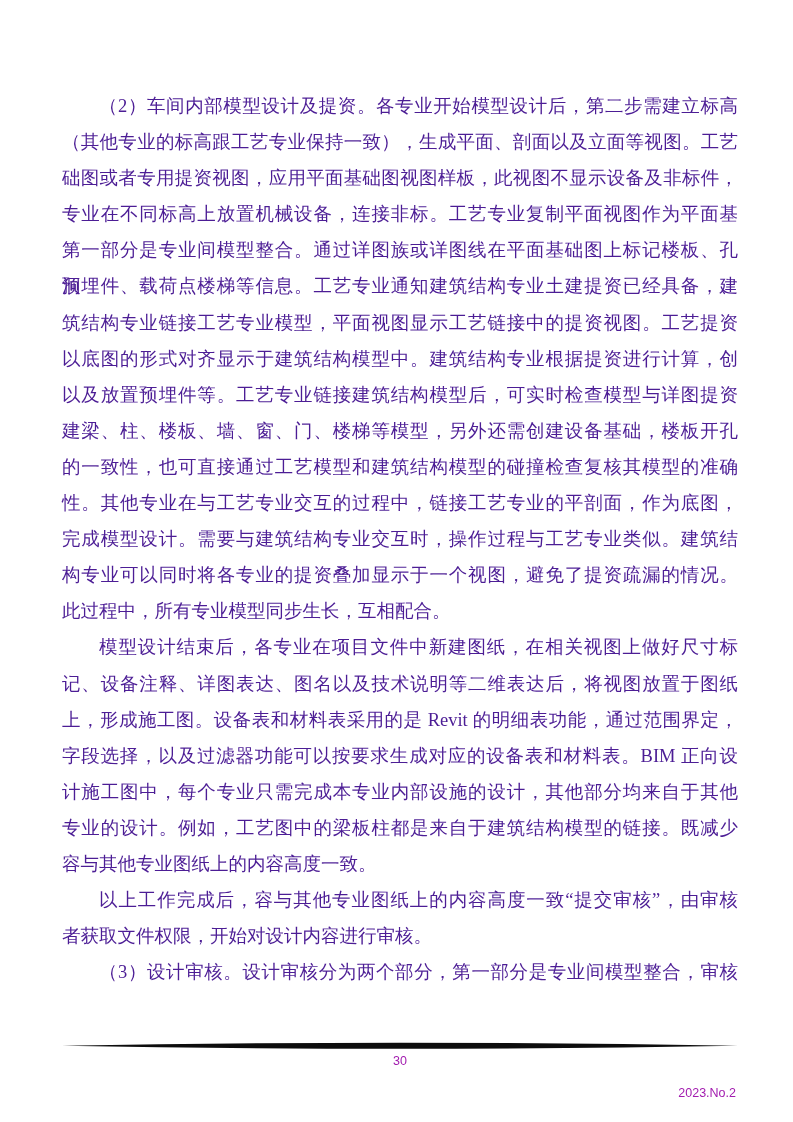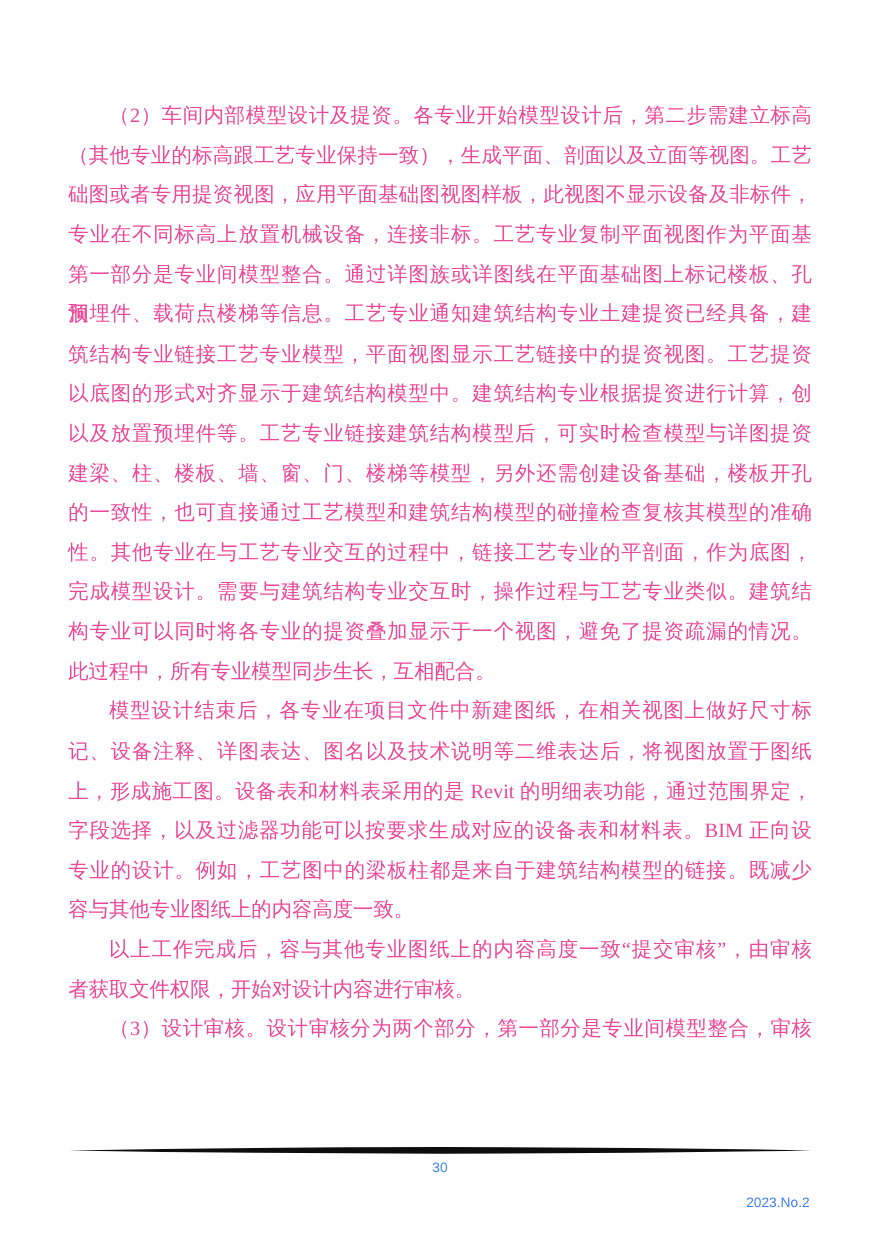--- a/index.html
+++ b/index.html
@@ -38,21 +38,21 @@
     border-bottom: 2px solid #1a1a1a;
   }
   
   .body-text {
     position: absolute;
     top: 88px;
     left: 62px;
     width: 676px;
     font-size: 18.5px;
     line-height: 36.1px;
-    color: #ec4899;
+    color: #4c1d95;
   }
   .body-text .line {
     text-align: justify;
     text-align-last: justify;
     white-space: normal;
     height: 36.1px;
     overflow: visible;
   }
   .body-text .line.indent {
     text-indent: 2em;
@@ -72,21 +72,21 @@
     display: block;
     width: 676px;
     height: 8px;
   }
   .footer-row {
     position: relative;
     margin-top: 4px;
     height: 16px;
     font-family: "Liberation Sans", sans-serif;
     font-size: 12.5px;
-    color: #3b82f6;
+    color: #a21caf;
   }
   .footer-pageno {
     position: absolute;
     left: 0;
     right: 0;
     text-align: center;
   }
   .footer-issue {
     position: absolute;
     right: 2px;
@@ -113,20 +113,21 @@
       <div class="line">建梁、柱、楼板、墙、窗、门、楼梯等模型，另外还需创建设备基础，楼板开孔</div>
       <div class="line">的一致性，也可直接通过工艺模型和建筑结构模型的碰撞检查复核其模型的准确</div>
       <div class="line">性。其他专业在与工艺专业交互的过程中，链接工艺专业的平剖面，作为底图，</div>
       <div class="line">完成模型设计。需要与建筑结构专业交互时，操作过程与工艺专业类似。建筑结</div>
       <div class="line">构专业可以同时将各专业的提资叠加显示于一个视图，避免了提资疏漏的情况。</div>
       <div class="line flush">此过程中，所有专业模型同步生长，互相配合。</div>
       <div class="line indent">模型设计结束后，各专业在项目文件中新建图纸，在相关视图上做好尺寸标</div>
       <div class="line">记、设备注释、详图表达、图名以及技术说明等二维表达后，将视图放置于图纸</div>
       <div class="line">上，形成施工图。设备表和材料表采用的是 Revit 的明细表功能，通过范围界定，</div>
       <div class="line">字段选择，以及过滤器功能可以按要求生成对应的设备表和材料表。BIM 正向设</div>
+      <div class="line">计施工图中，每个专业只需完成本专业内部设施的设计，其他部分均来自于其他</div>
       <div class="line">专业的设计。例如，工艺图中的梁板柱都是来自于建筑结构模型的链接。既减少</div>
       <div class="line flush">容与其他专业图纸上的内容高度一致。</div>
       <div class="line indent">以上工作完成后，容与其他专业图纸上的内容高度一致“提交审核”，由审核</div>
       <div class="line flush">者获取文件权限，开始对设计内容进行审核。</div>
       <div class="line indent">（3）设计审核。设计审核分为两个部分，第一部分是专业间模型整合，审核</div>
     </div>
 
   <div class="footer">
     <svg class="footer-rule-svg" viewBox="0 0 676 8" preserveAspectRatio="none">
       <path d="M0,3.8 Q338,-2.2 676,3.8 Q338,9.8 0,3.8 Z" fill="#0d0d0d"></path>

